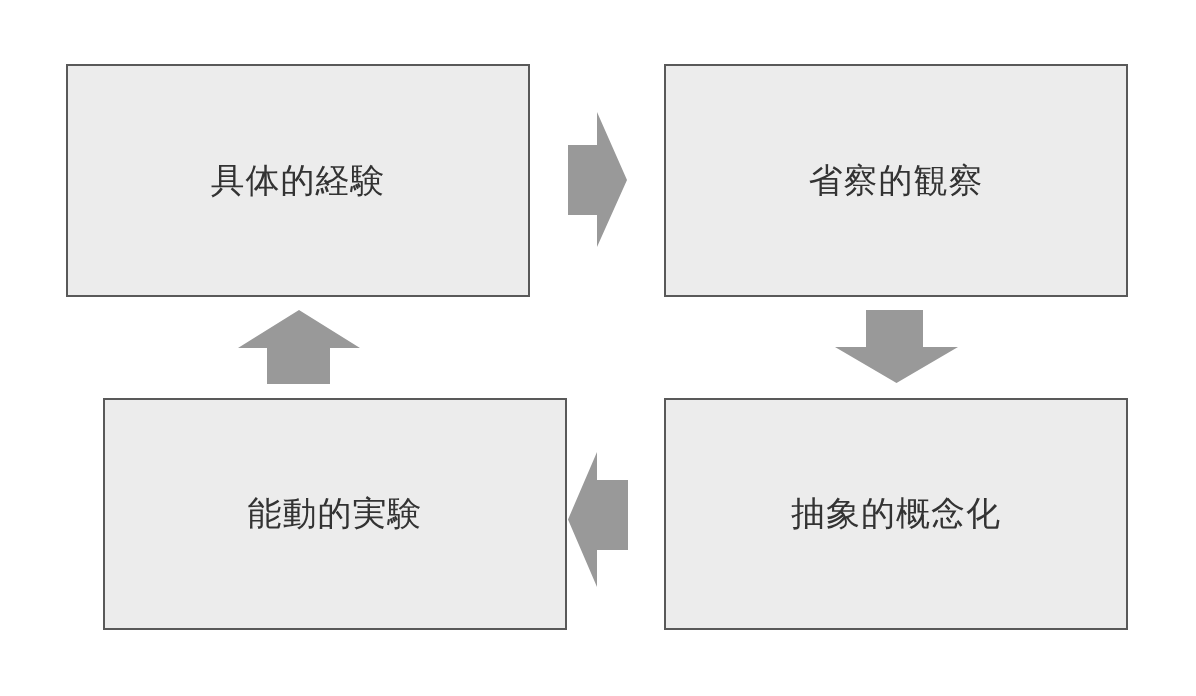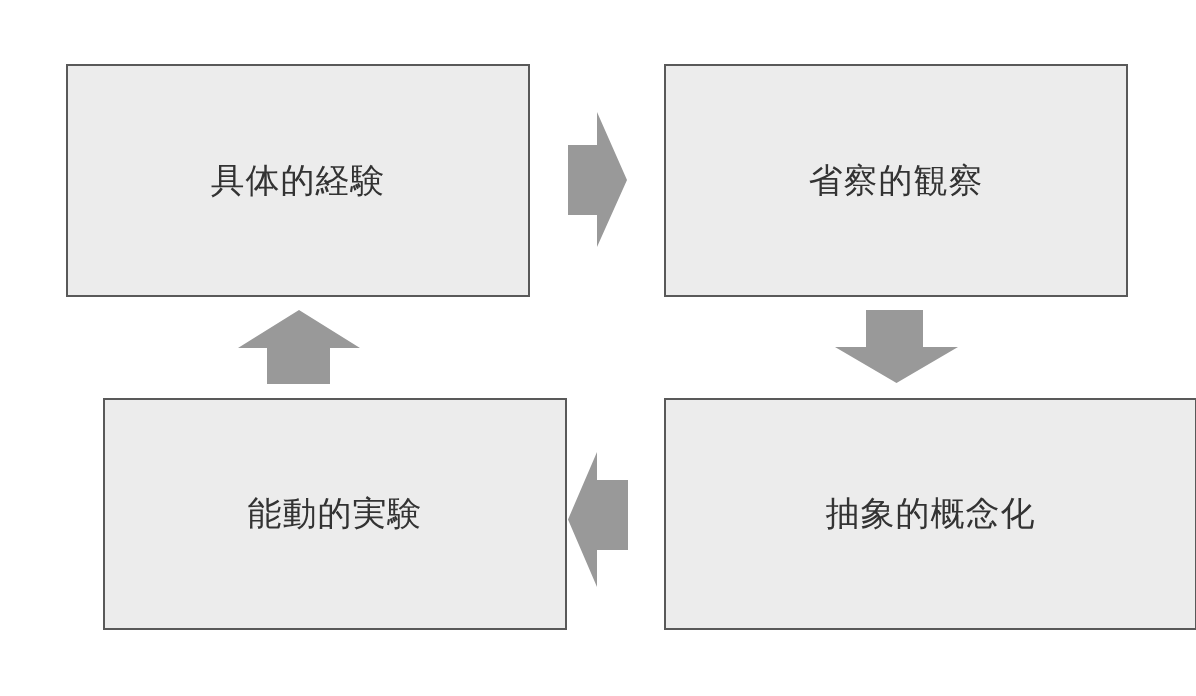--- a/index.html
+++ b/index.html
@@ -31,21 +31,21 @@
     justify-content: center;
   }
   .node-label {
     font-size: 34px;
     color: var(--text);
     letter-spacing: 1px;
     white-space: nowrap;
   }
   .node-top-left     { left: 66px;  top: 64px;  width: 464px; height: 233px; }
   .node-top-right    { left: 664px; top: 64px;  width: 464px; height: 233px; }
-  .node-bottom-right { left: 664px; top: 398px; width: 533px; height: 232px; }
+  .node-bottom-right { left: 664px; top: 398px; width: 464px; height: 232px; }
   .node-bottom-left  { left: 66px;  top: 398px; width: 464px; height: 232px; margin-left: 37px; }
   .arrow-layer {
     position: absolute;
     left: 0; top: 0;
     width: 1196px; height: 696px;
     pointer-events: none;
   }
   .arrow-layer polygon { fill: var(--arrow); }
 </style>
 </head>

